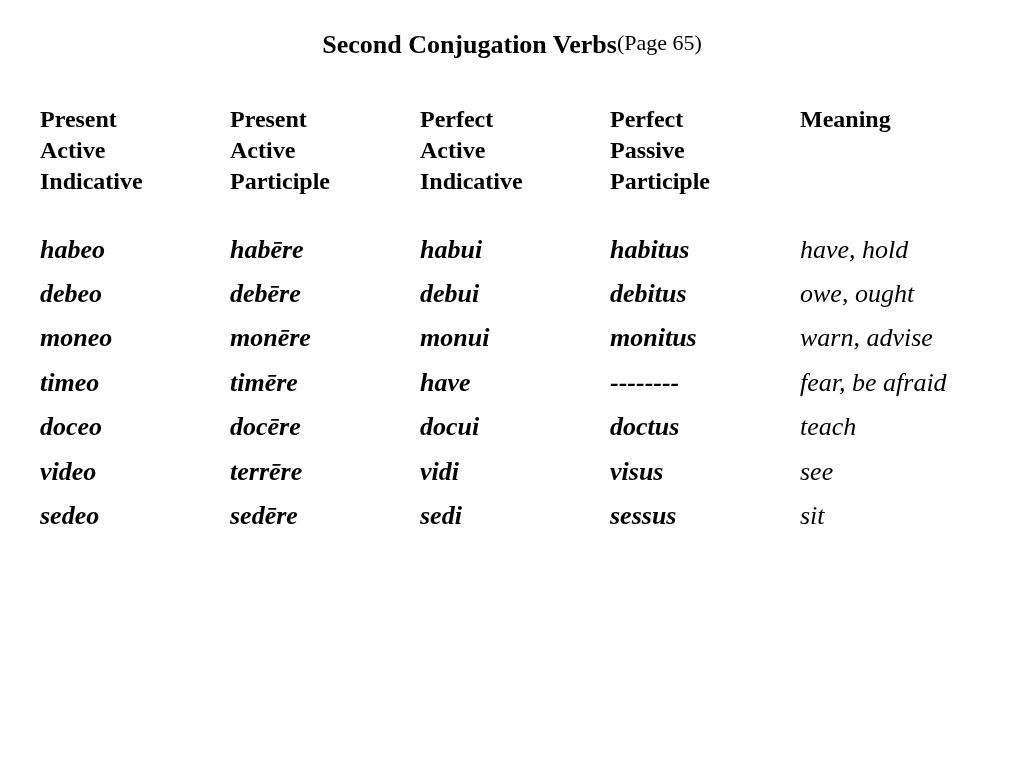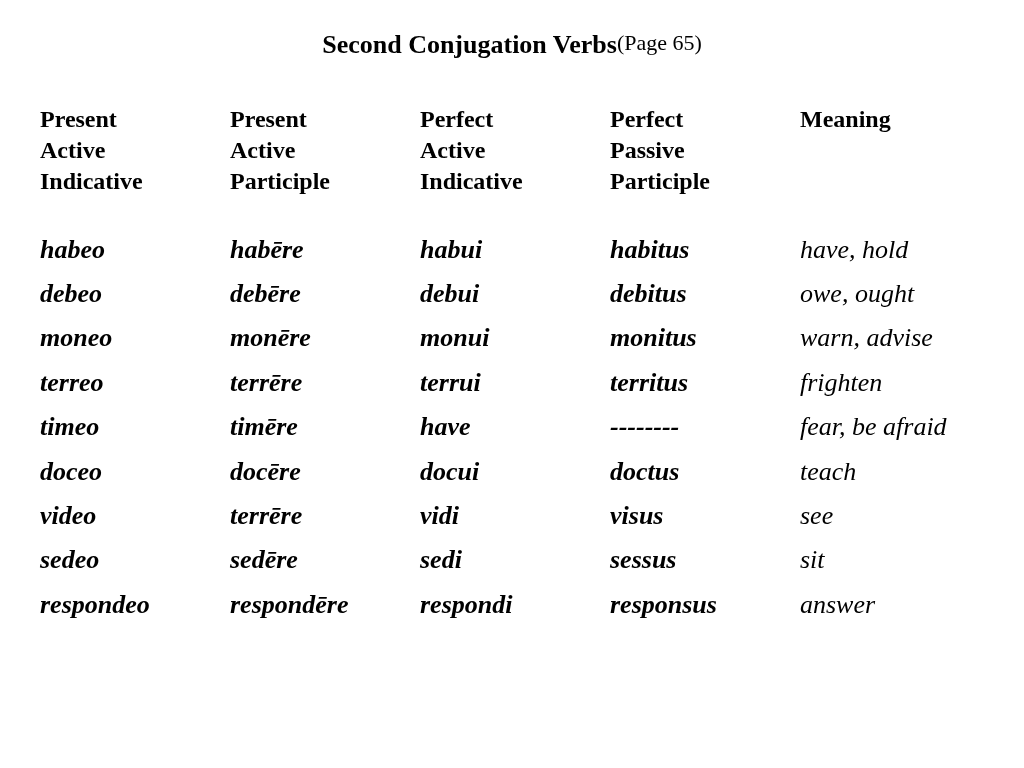--- a/index.html
+++ b/index.html
@@ -150,27 +150,20 @@
         <td>owe, ought</td>
       </tr>
       <tr class="data-row">
         <td>moneo</td>
         <td>monēre</td>
         <td>monui</td>
         <td>monitus</td>
         <td>warn, advise</td>
       </tr>
       <tr class="data-row">
-        <td>terreo</td>
-        <td>terrēre</td>
-        <td>terrui</td>
-        <td>territus</td>
-        <td>frighten</td>
-      </tr>
-      <tr class="data-row">
         <td>timeo</td>
         <td>timēre</td>
         <td>have</td>
         <td>--------</td>
         <td>fear, be afraid</td>
       </tr>
       <tr class="data-row">
         <td>doceo</td>
         <td>docēre</td>
         <td>docui</td>
@@ -184,21 +177,14 @@
         <td>visus</td>
         <td>see</td>
       </tr>
       <tr class="data-row">
         <td>sedeo</td>
         <td>sedēre</td>
         <td>sedi</td>
         <td>sessus</td>
         <td>sit</td>
       </tr>
-      <tr class="data-row">
-        <td>respondeo</td>
-        <td>respondēre</td>
-        <td>respondi</td>
-        <td>responsus</td>
-        <td>answer</td>
-      </tr>
     </tbody>
 </table>
 
 </body></html>

